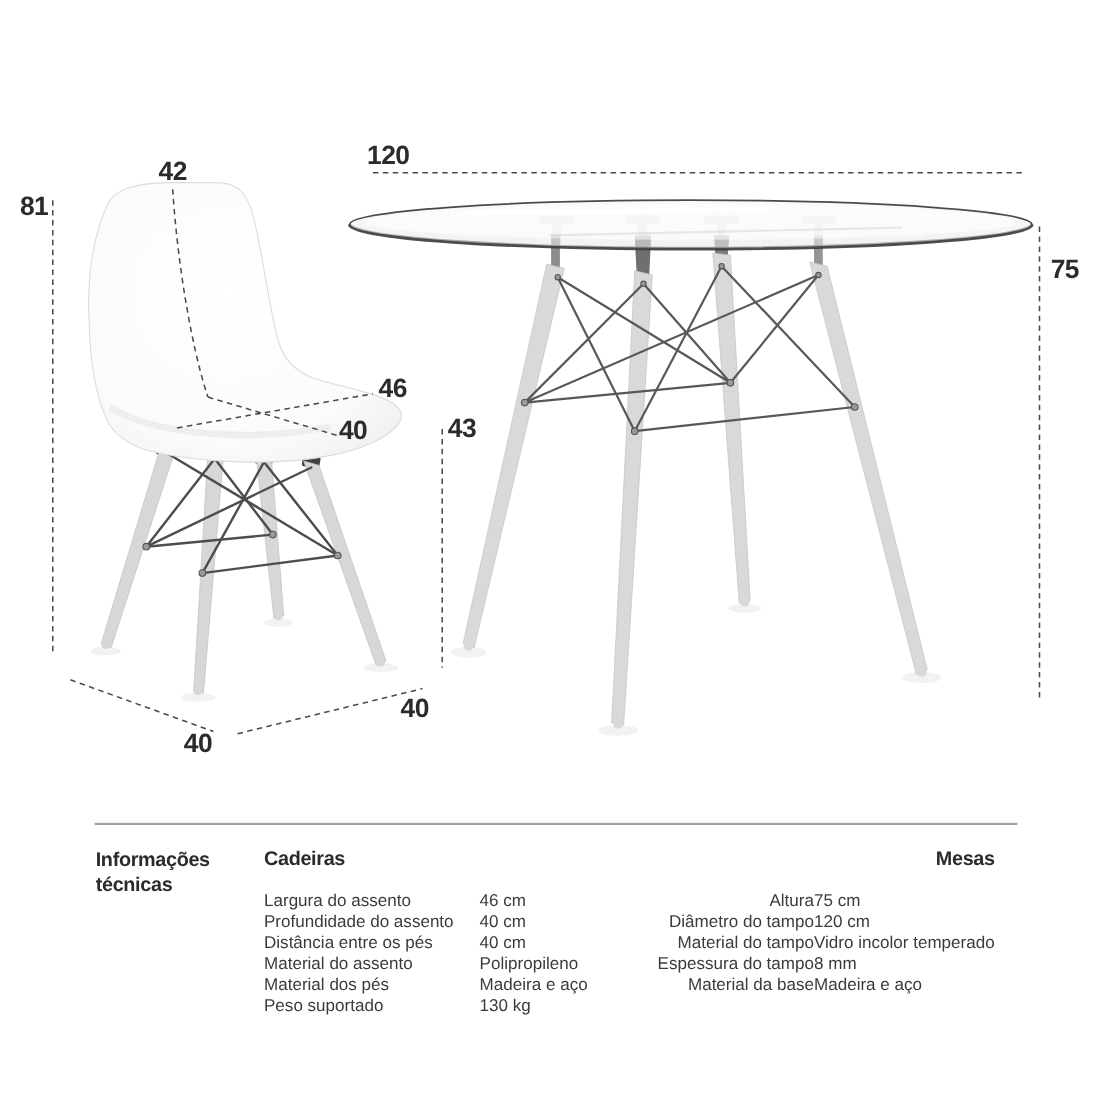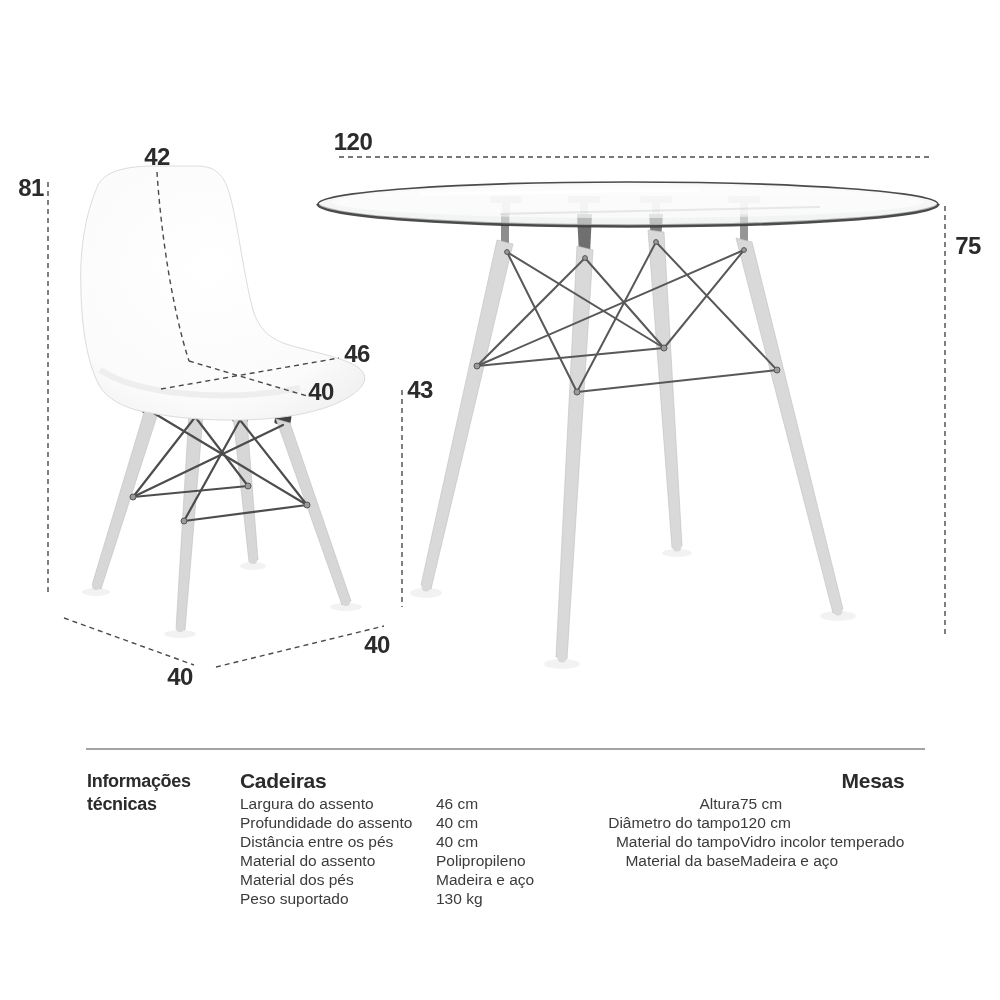--- a/index.html
+++ b/index.html
@@ -28,22 +28,22 @@
   .divider{position:absolute;left:86px;top:-2px;width:839px;height:2px;background:#a3a3a3;}
   .info-title{
     position:absolute;left:87px;top:20px;
     font-size:18px;font-weight:700;line-height:23px;color:#2b2b2b;
     letter-spacing:-0.3px;
   }
   .spec-block{position:absolute;top:19px;}
   .spec-block.chairs{left:240px;}
   .spec-block.tables{left:572px;text-align:right;}
   .spec-heading{
-    font-size:21px;font-weight:700;color:#2b2b2b;letter-spacing:-0.3px;
-    line-height:23px;margin-bottom:2px;
+    font-size:18px;font-weight:700;color:#2b2b2b;letter-spacing:-0.3px;
+    line-height:23px;margin-bottom:18px;
   }
   .spec-row{display:flex;line-height:19px;font-size:15.5px;color:#3b3b3b;}
   .chairs .spec-label{width:196px;flex:none;}
   .tables .spec-label{width:168px;flex:none;}
   .spec-value{white-space:nowrap;}
 </style>
 </head>
 <body>
 
 <div class="stage">
@@ -257,17 +257,21 @@
     </div>
     <div class="spec-row">
       <span class="spec-label">Diâmetro do tampo</span>
       <span class="spec-value">120 cm</span>
     </div>
     <div class="spec-row">
       <span class="spec-label">Material do tampo</span>
       <span class="spec-value">Vidro incolor temperado</span>
     </div>
     <div class="spec-row">
+      <span class="spec-label">Espessura do tampo</span>
+      <span class="spec-value">8 mm</span>
+    </div>
+    <div class="spec-row">
       <span class="spec-label">Material da base</span>
       <span class="spec-value">Madeira e aço</span>
     </div>
   </div>
 </div>
 
 </body></html>

